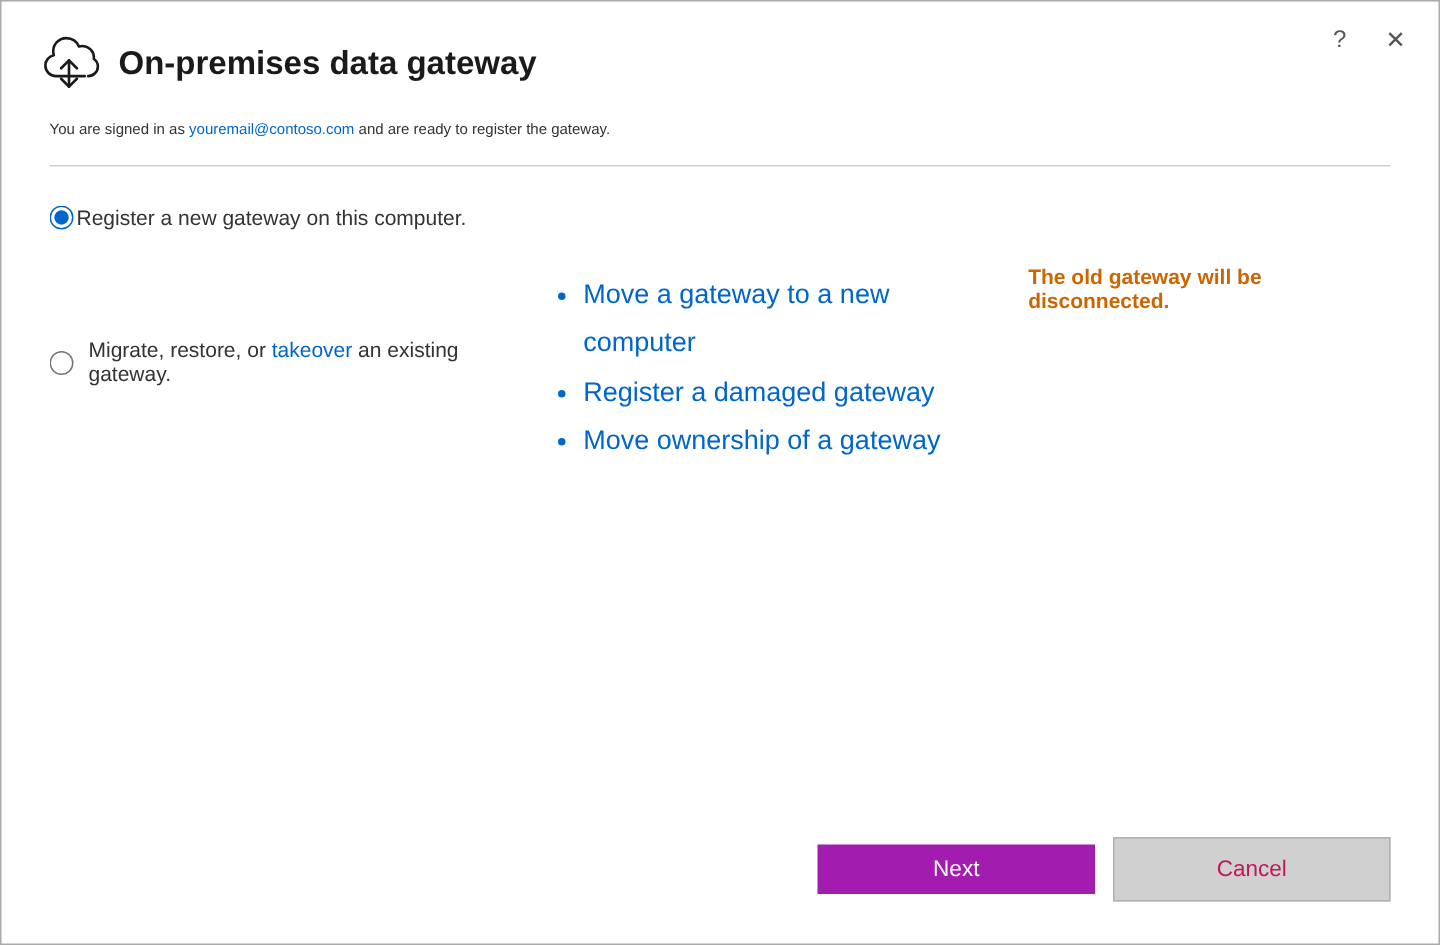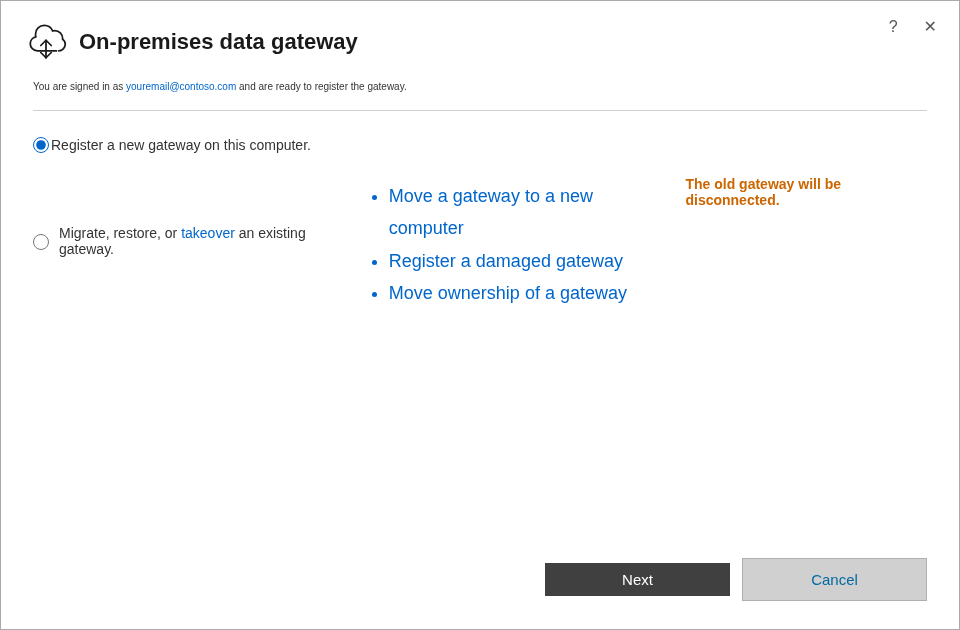--- a/index.html
+++ b/index.html
@@ -151,33 +151,33 @@
 
     .footer {
       display: flex;
       justify-content: flex-end;
       align-items: center;
       padding: 20px 32px 28px 32px;
       gap: 12px;
     }
 
     .btn-next {
-      background: #404040;
+      background: #a21caf;
       color: #ffffff;
       border: none;
       padding: 8px 60px;
       font-size: 15px;
       font-weight: 400;
       cursor: pointer;
       min-width: 185px;
     }
 
     .btn-cancel {
       background: #d0d0d0;
-      color: #0369a1;
+      color: #be185d;
       border: 1px solid #b0b0b0;
       padding: 12px 48px;
       font-size: 15px;
       font-weight: 400;
       cursor: pointer;
       min-width: 185px;
     }
 
     .control-btn {
       background: none;

